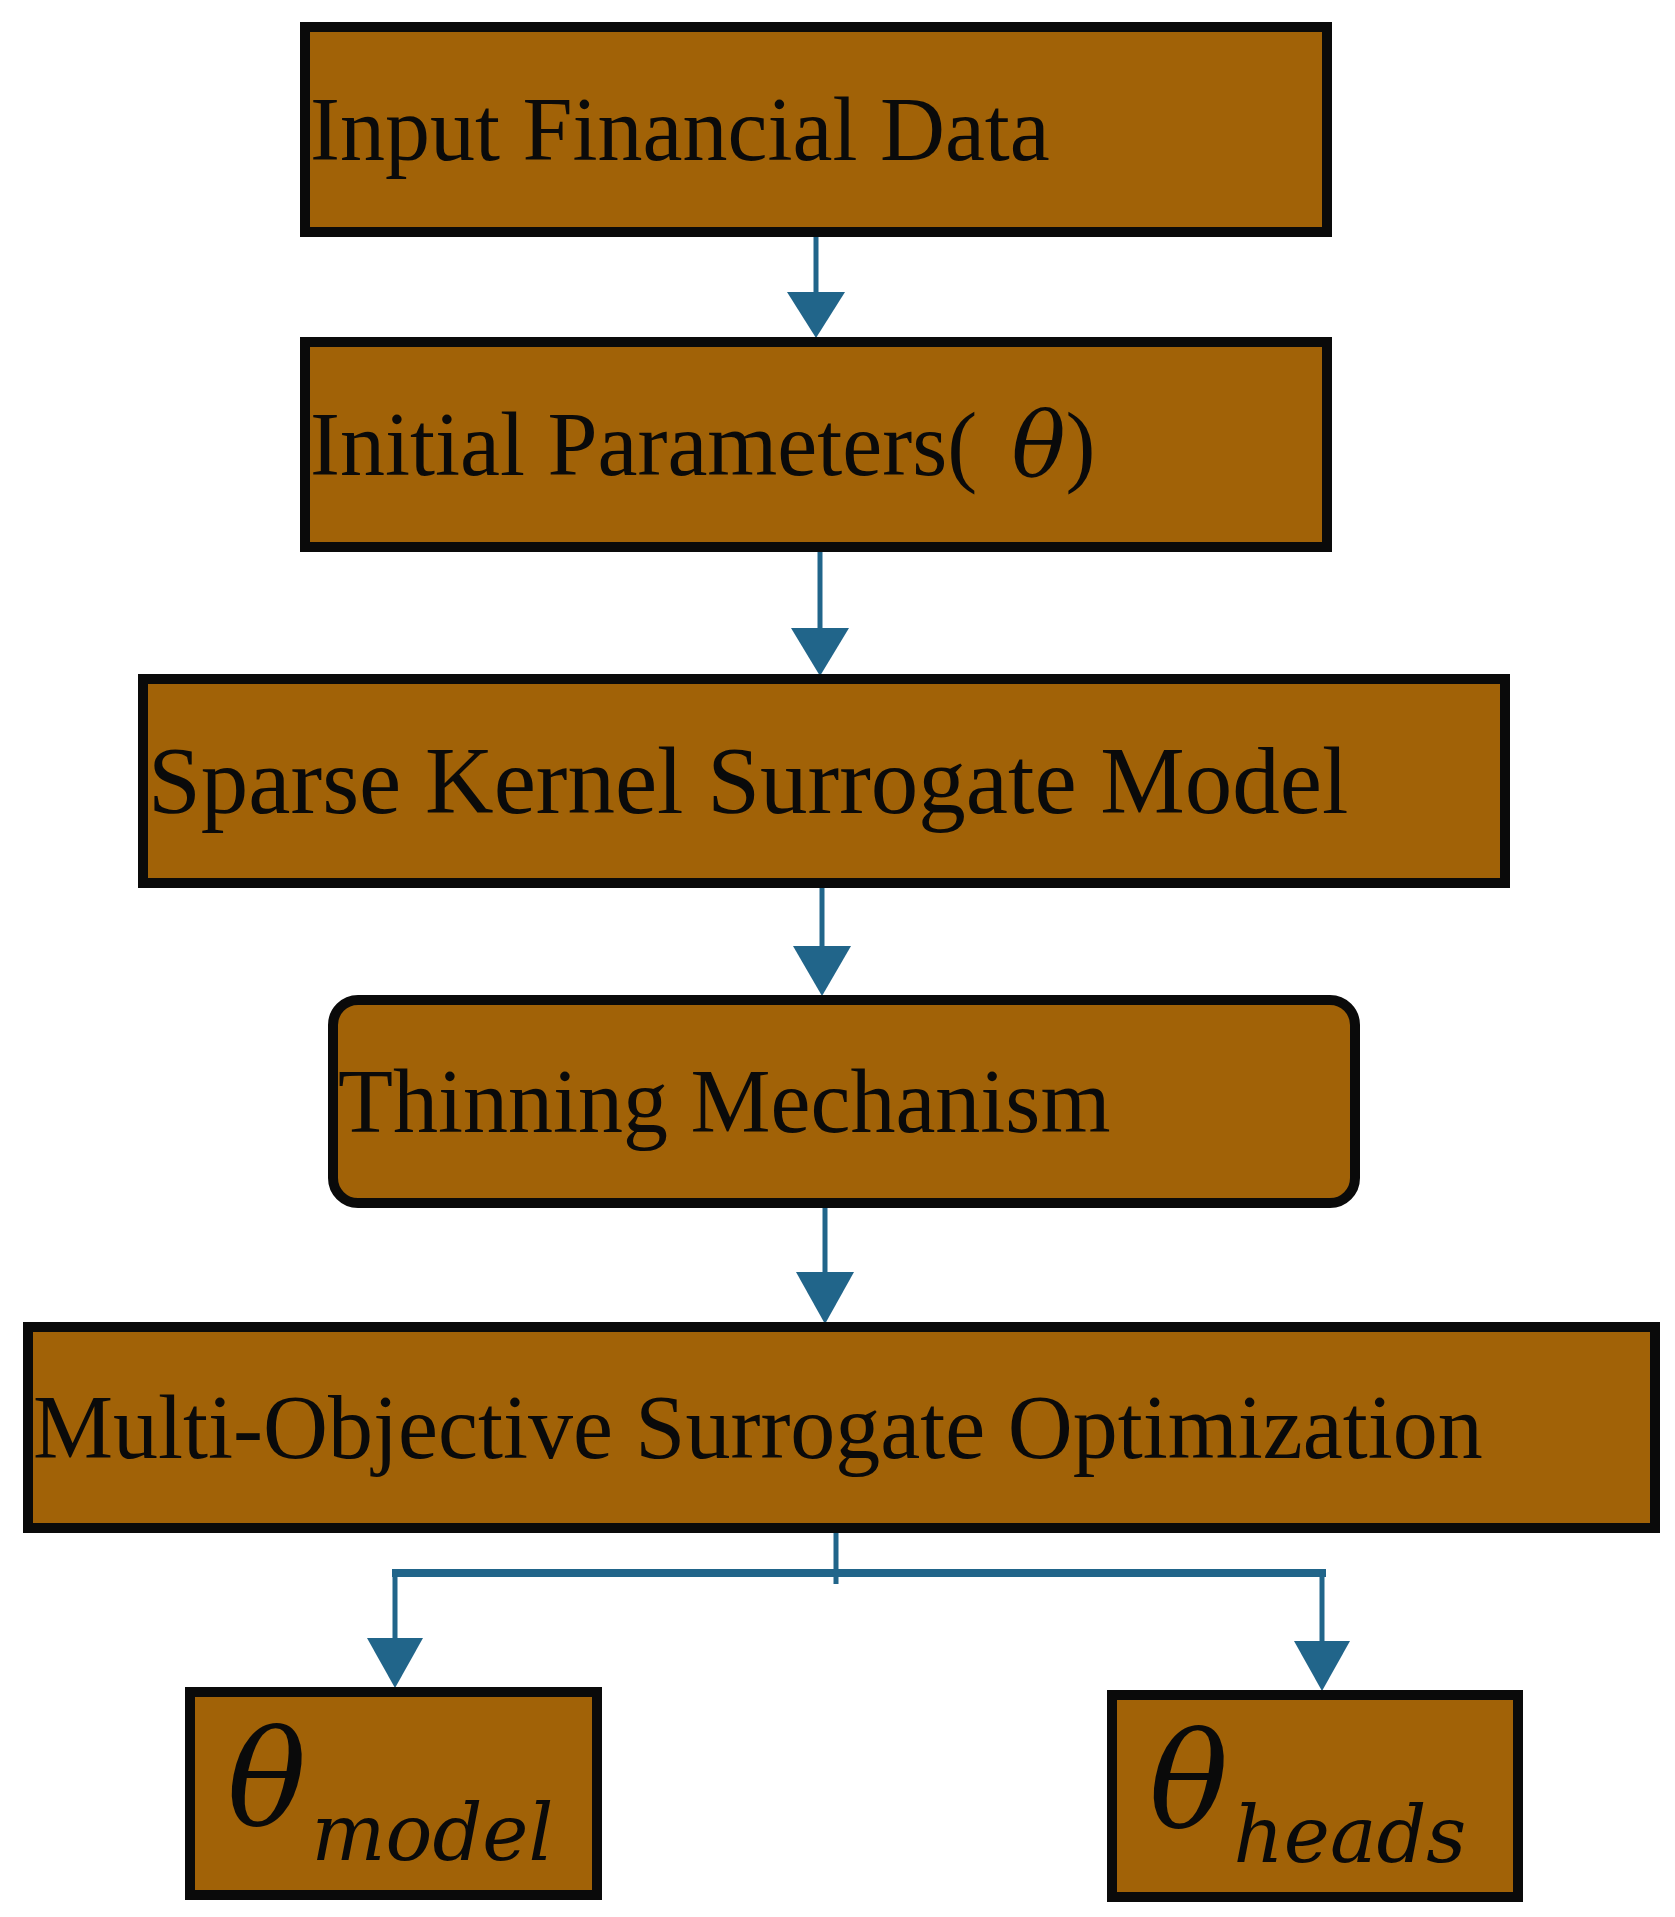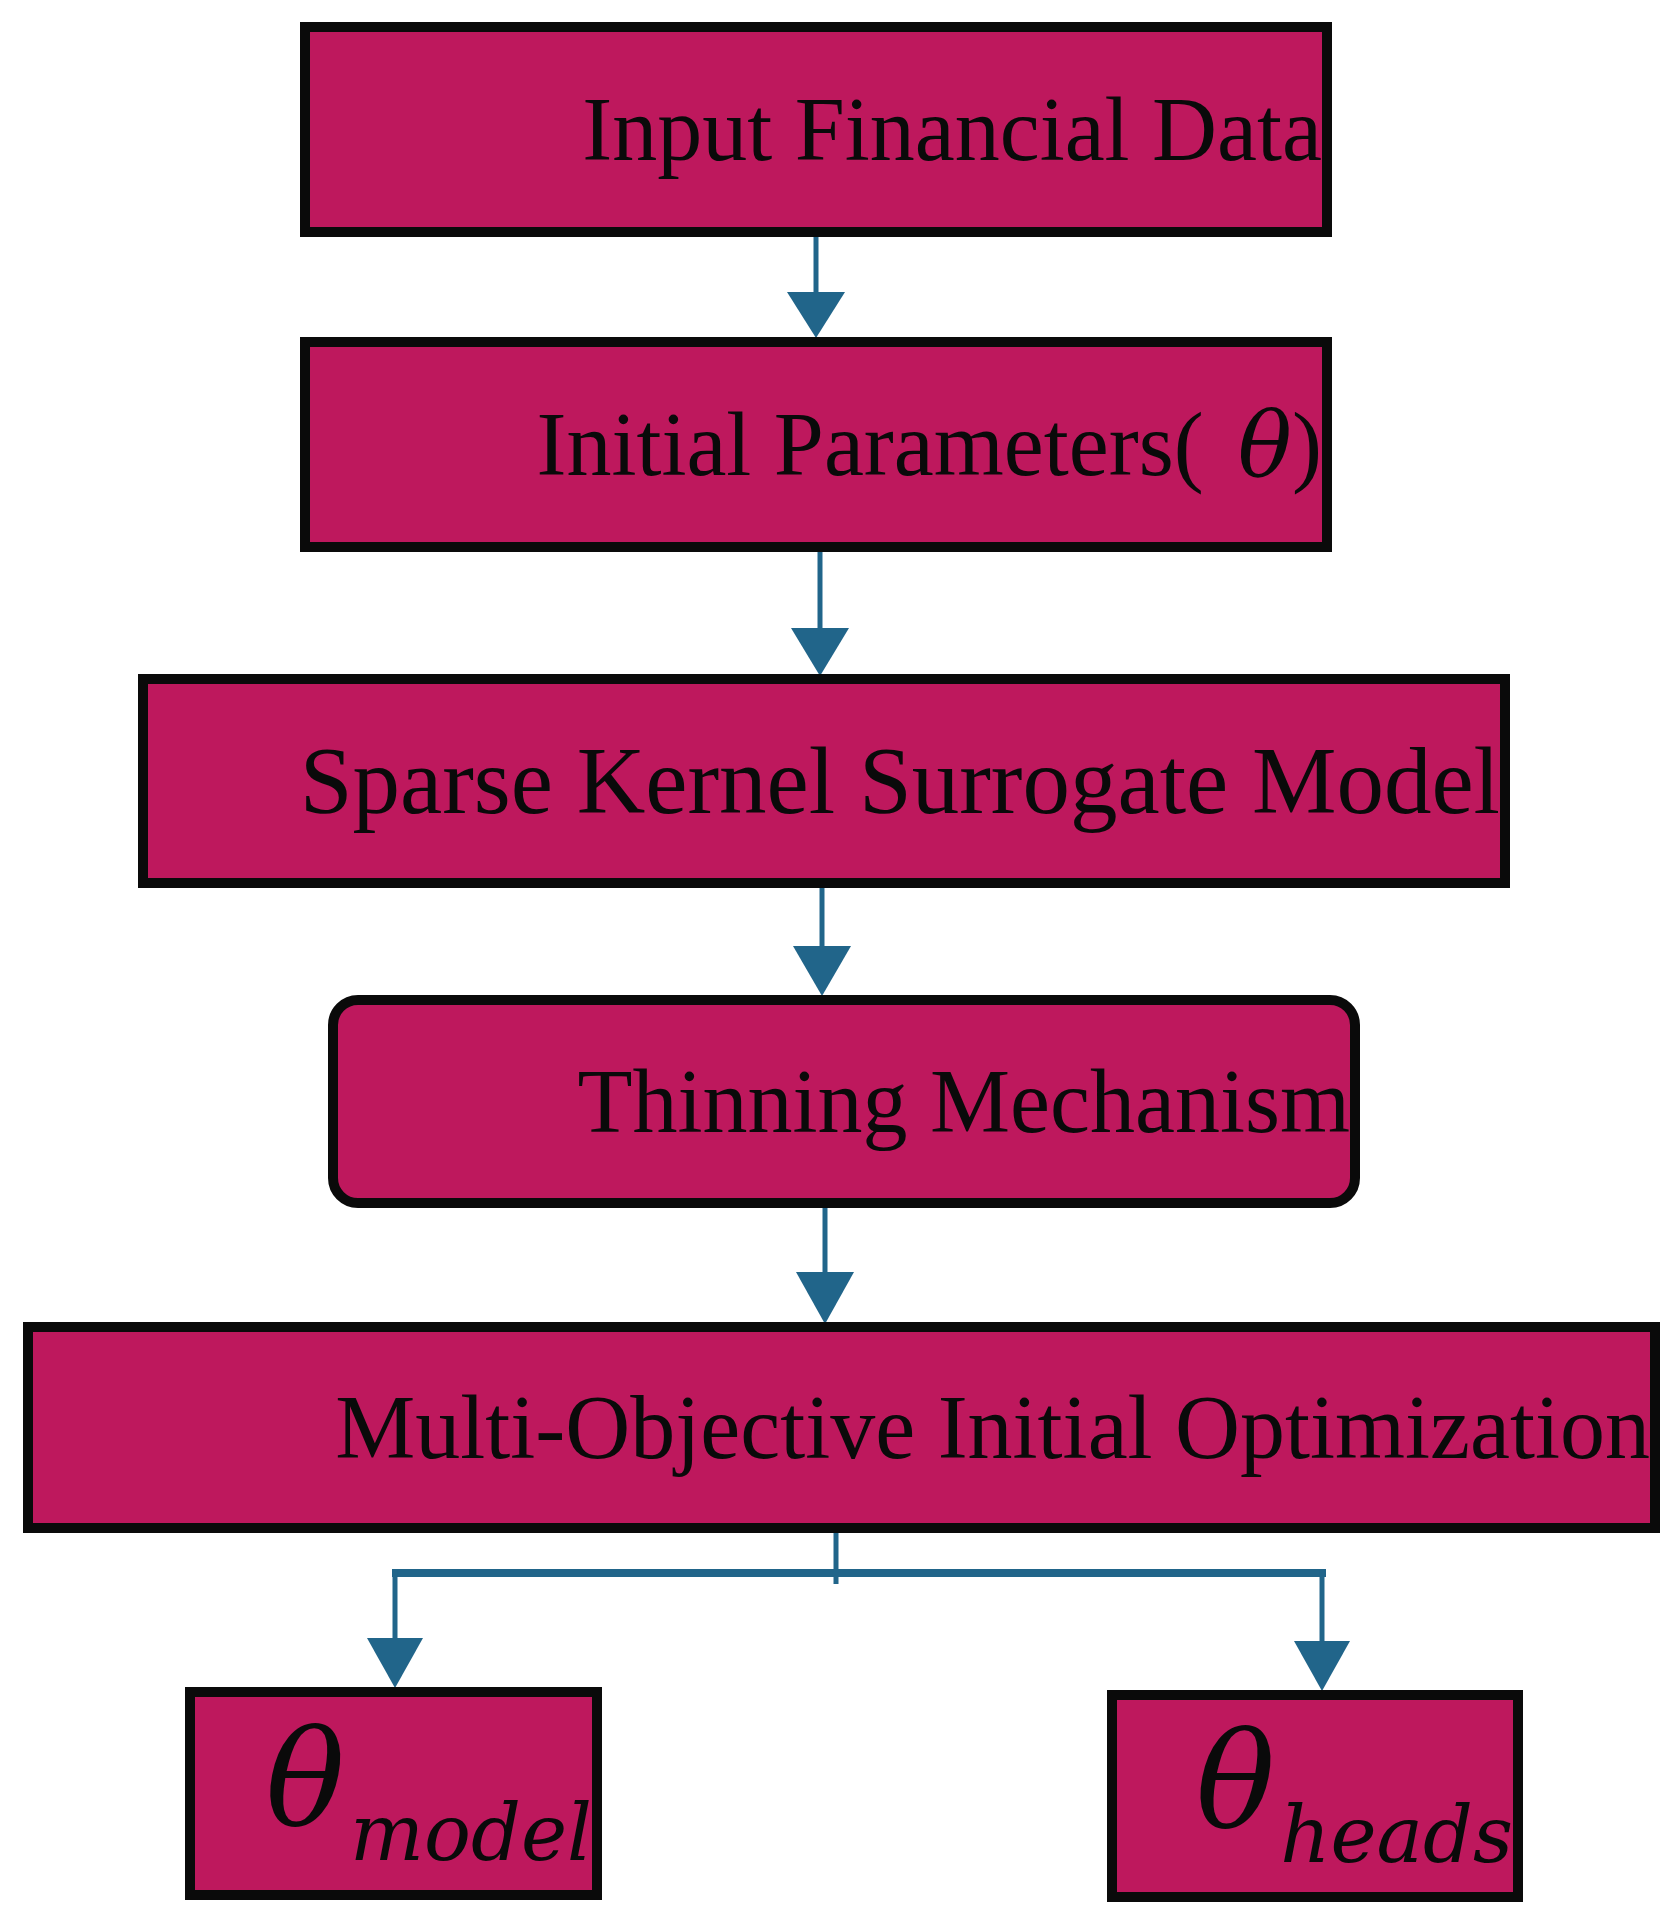--- a/index.html
+++ b/index.html
@@ -22,24 +22,24 @@
     top: 0;
     width: 1675px;
     height: 1917px;
     display: block;
     pointer-events: none;
   }
   .node {
     position: absolute;
     box-sizing: border-box;
     border: 10px solid var(--border, #0a0a0a);
-    background: #be185d;
+    background: #a16207;
     display: flex;
     align-items: center;
-    justify-content: flex-end;
+    justify-content: flex-start;
     text-align: center;
     line-height: 1;
     white-space: nowrap;
   }
   .node .label {
     font-size: 90px;
     letter-spacing: 0px;
   }
   #node-surrogate .label { font-size: 95px; }
   #node-mobo .label { font-size: 90px; }
@@ -123,21 +123,21 @@
 
   <div class="node" id="node-surrogate">
     <span class="label">Sparse Kernel Surrogate Model</span>
   </div>
 
   <div class="node" id="node-thinning">
     <span class="label">Thinning Mechanism</span>
   </div>
 
   <div class="node" id="node-mobo">
-    <span class="label">Multi-Objective Initial Optimization</span>
+    <span class="label">Multi-Objective Surrogate Optimization</span>
   </div>
 
   <div class="node" id="node-theta-model">
     <span class="theta-group">
       <span class="theta-symbol">θ</span><span class="theta-sub">model</span>
     </span>
   </div>
 
   <div class="node" id="node-theta-heads">
     <span class="theta-group">

